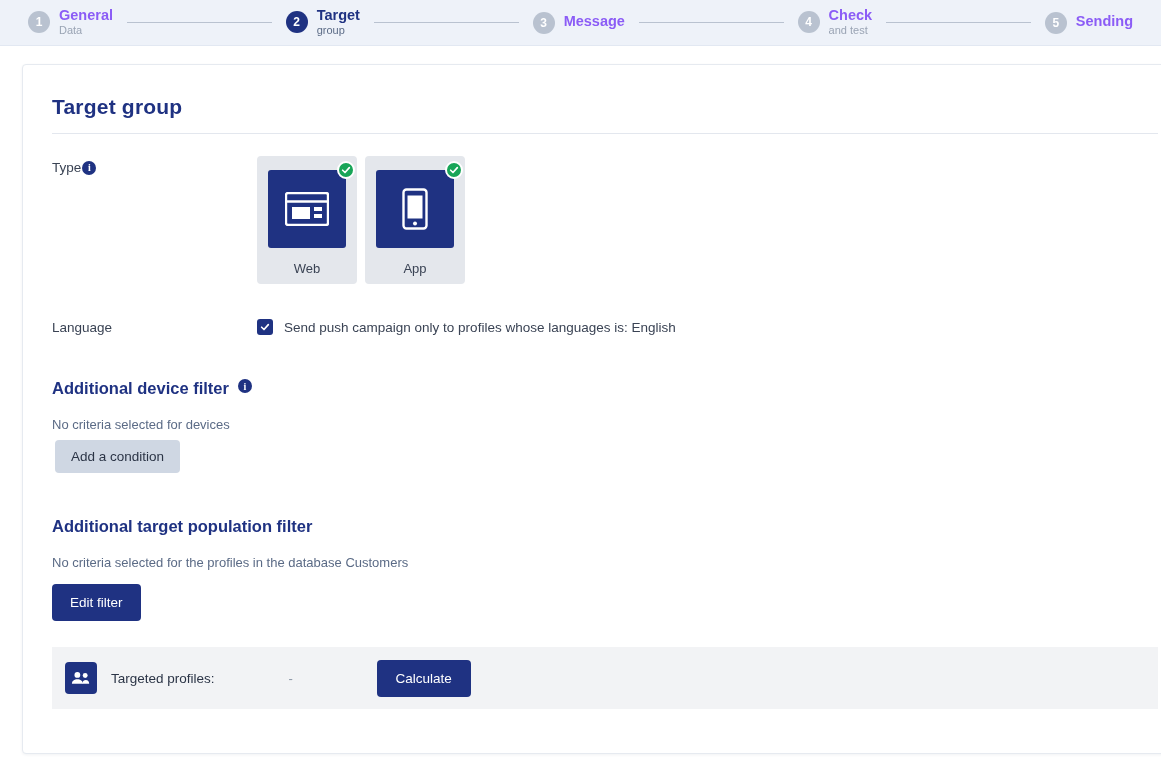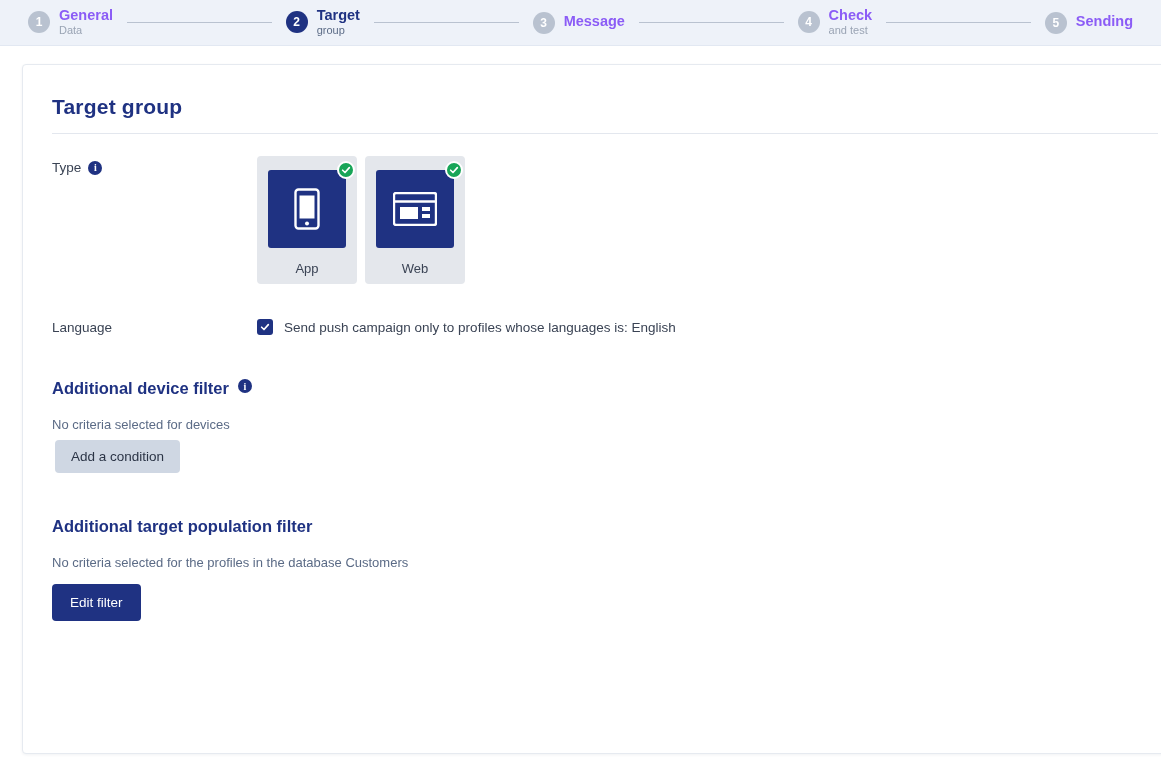--- a/index.html
+++ b/index.html
@@ -99,21 +99,21 @@
   
   .row { display: flex; align-items: flex-start; margin-left: 10px; }
   .row-label {
     width: 205px;
     flex: 0 0 205px;
     font-size: 13.5px;
     color: #3a4354;
     padding-top: 4px;
     display: flex;
     align-items: center;
-    gap: 7px;
+    gap: 1px;
   }
   .info-icon {
     width: 14px;
     height: 14px;
     border-radius: 50%;
     background: #1f3282;
     color: #fff;
     font-size: 10px;
     font-weight: bold;
     font-family: "Liberation Serif", serif;
@@ -327,55 +327,55 @@
     <div class="page-title">Target group</div>
     <div class="divider"></div>
 
     
     <div class="row type-row">
       <div class="row-label">
         <span>Type</span>
         <span class="info-icon">i</span>
       </div>
       <div class="tiles">
-
-        <div class="tile">
-          <div class="tile-square">
-            <svg width="26" height="42" viewBox="0 0 26 42" aria-hidden="true">
-              <rect x="1.5" y="1.5" width="23" height="39" rx="3" fill="none" stroke="#ffffff" stroke-width="2.4"></rect>
-              <rect x="5.5" y="7.5" width="15" height="23" fill="#ffffff"></rect>
-              <circle cx="13" cy="35.5" r="2" fill="#ffffff"></circle>
-            </svg>
-            <div class="tile-check">
-              <svg width="10" height="10" viewBox="0 0 12 12" aria-hidden="true">
-                <polyline points="2,6.3 4.8,9 10,3.2" fill="none" stroke="#ffffff" stroke-width="2" stroke-linecap="round" stroke-linejoin="round"></polyline>
-              </svg>
-            </div>
-          </div>
-          <div class="tile-label">App</div>
-        </div>
 
         <div class="tile">
           <div class="tile-square">
             <svg width="44" height="34" viewBox="0 0 44 34" aria-hidden="true">
               <rect x="1" y="1" width="42" height="32" rx="2" fill="none" stroke="#ffffff" stroke-width="2.4"></rect>
               <line x1="1" y1="9.5" x2="43" y2="9.5" stroke="#ffffff" stroke-width="2.4"></line>
               <rect x="7" y="15" width="18" height="12" fill="#ffffff"></rect>
               <rect x="29" y="15" width="8" height="4" fill="#ffffff"></rect>
               <rect x="29" y="22" width="8" height="4" fill="#ffffff"></rect>
             </svg>
             <div class="tile-check">
               <svg width="10" height="10" viewBox="0 0 12 12" aria-hidden="true">
                 <polyline points="2,6.3 4.8,9 10,3.2" fill="none" stroke="#ffffff" stroke-width="2" stroke-linecap="round" stroke-linejoin="round"></polyline>
               </svg>
             </div>
           </div>
           <div class="tile-label">Web</div>
         </div>
 
+        <div class="tile">
+          <div class="tile-square">
+            <svg width="26" height="42" viewBox="0 0 26 42" aria-hidden="true">
+              <rect x="1.5" y="1.5" width="23" height="39" rx="3" fill="none" stroke="#ffffff" stroke-width="2.4"></rect>
+              <rect x="5.5" y="7.5" width="15" height="23" fill="#ffffff"></rect>
+              <circle cx="13" cy="35.5" r="2" fill="#ffffff"></circle>
+            </svg>
+            <div class="tile-check">
+              <svg width="10" height="10" viewBox="0 0 12 12" aria-hidden="true">
+                <polyline points="2,6.3 4.8,9 10,3.2" fill="none" stroke="#ffffff" stroke-width="2" stroke-linecap="round" stroke-linejoin="round"></polyline>
+              </svg>
+            </div>
+          </div>
+          <div class="tile-label">App</div>
+        </div>
+
       </div>
     </div>
 
     
     <div class="row lang-row">
       <div class="row-label">Language</div>
       <div class="checkbox">
         <svg width="10" height="10" viewBox="0 0 12 12" aria-hidden="true">
           <polyline points="2,6.3 4.8,9 10,3.2" fill="none" stroke="#ffffff" stroke-width="2" stroke-linecap="round" stroke-linejoin="round"></polyline>
         </svg>
@@ -390,15 +390,28 @@
     </div>
     <div class="section-note">No criteria selected for devices</div>
     <button class="btn-light">Add a condition</button>
 
     
     <div class="section-title">Additional target population filter</div>
     <div class="section-note">No criteria selected for the profiles in the database Customers</div>
     <button class="btn-primary">Edit filter</button>
 
     
+    <div class="profiles-bar">
+      <div class="profiles-icon">
+        <svg width="20" height="16" viewBox="0 0 22 16" aria-hidden="true">
+          <circle cx="7" cy="4.6" r="3.2" fill="#ffffff"></circle>
+          <circle cx="15.6" cy="5.2" r="2.7" fill="#ffffff"></circle>
+          <path d="M1 14.4c0-3.2 2.7-5 6-5s6 1.8 6 5z" fill="#ffffff"></path>
+          <path d="M12.4 14.4c0-2.6 1.6-4.2 3.9-4.2 2.3 0 3.7 1.6 3.7 4.2z" fill="#ffffff"></path>
+        </svg>
+      </div>
+      <div class="profiles-label">Targeted profiles:</div>
+      <div class="profiles-value">-</div>
+      <button class="btn-calc">Calculate</button>
+    </div>
 
   </div>
 </div>
 
 </body></html>

